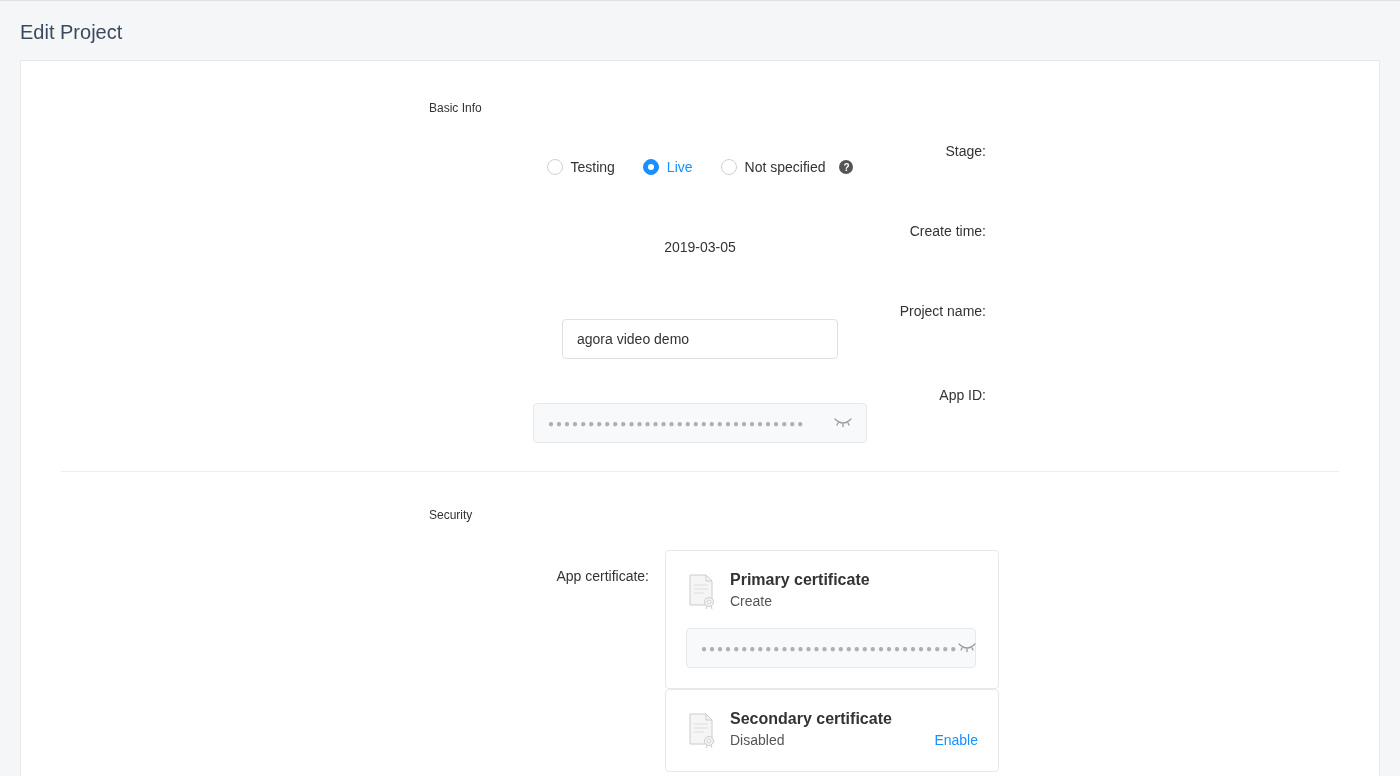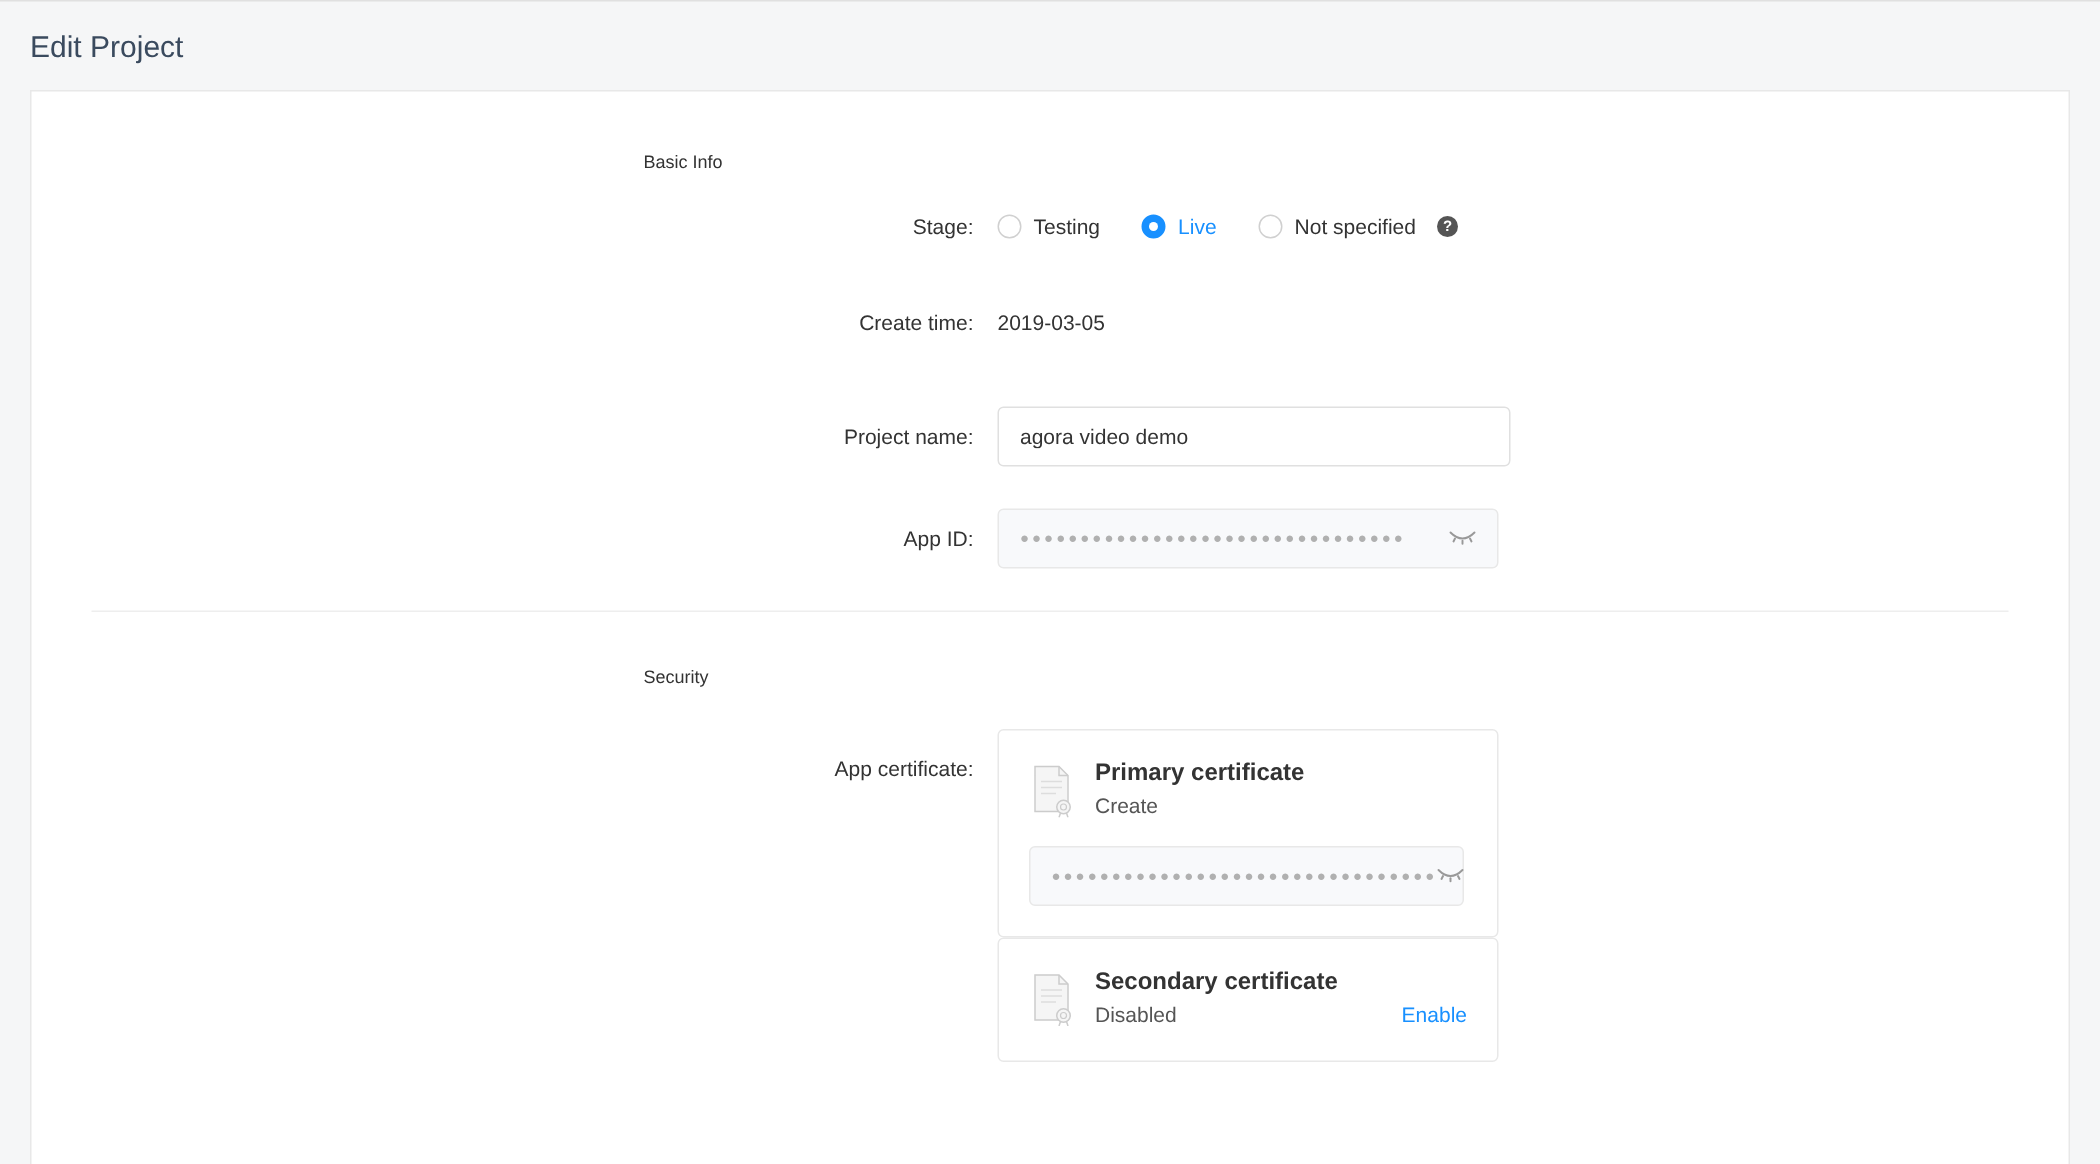--- a/index.html
+++ b/index.html
@@ -36,20 +36,21 @@
       font-size: 12px;
       font-weight: 400;
       color: #333;
       margin-left: 368px;
       margin-bottom: 28px;
     }
     .form-row {
       display: flex;
       align-items: center;
       margin-bottom: 48px;
+      flex-direction: column;
     }
     .form-row.tight {
       margin-bottom: 28px;
     }
     .form-label {
       width: 604px;
       text-align: right;
       color: #333;
       font-size: 14px;
       padding-right: 16px;
@@ -107,21 +108,21 @@
       color: #fff;
       border-radius: 50%;
       display: inline-flex;
       align-items: center;
       justify-content: center;
       font-size: 10px;
       font-weight: bold;
       margin-left: 6px;
     }
     .text-input {
-      width: 342px;
+      width: 276px;
       height: 40px;
       border: 1px solid #e0e0e0;
       border-radius: 4px;
       padding: 0 14px;
       font-size: 14px;
       color: #333;
       background: #fff;
       outline: none;
     }
     .masked-box {

